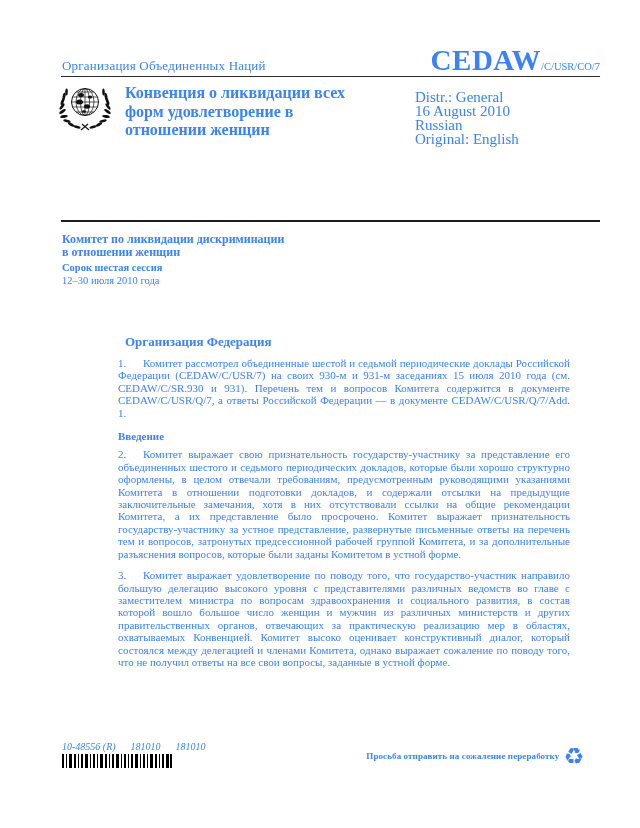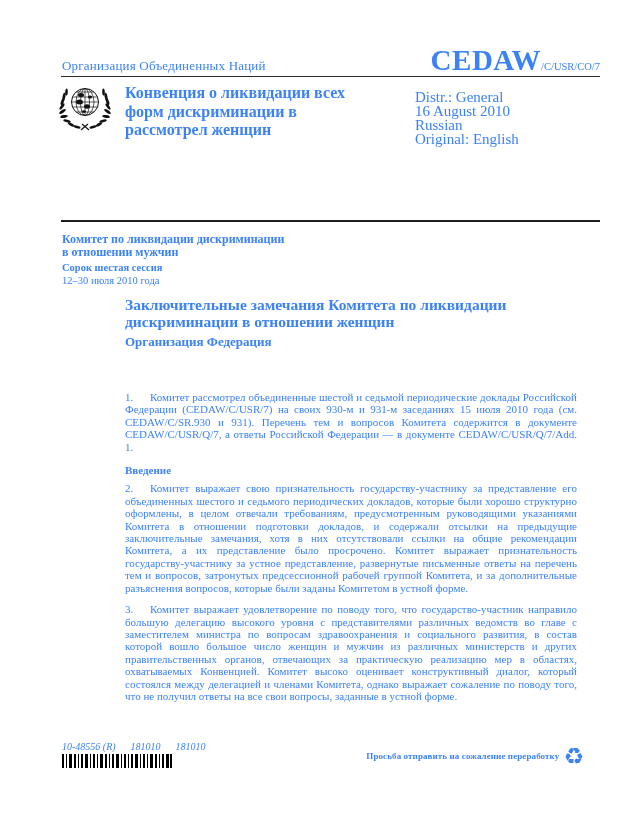--- a/index.html
+++ b/index.html
@@ -49,24 +49,24 @@
   
   .main-title {
     position: absolute; left: 125px; top: 297px; width: 455px;
     font-size: 15.5px; font-weight: bold; line-height: 16.5px;
   }
   .country {
     position: absolute; left: 125px; top: 334px;
     font-size: 13px; font-weight: bold;
   }
   .body-text {
-    position: absolute; left: 125px; top: 357px; width: 452px;
+    position: absolute; left: 118px; top: 357px; width: 452px;
     font-size: 11px; line-height: 12.4px;
     text-align: justify;
-    hyphens: auto; margin-top: 34px; -webkit-hyphens: auto;
+    hyphens: auto; -webkit-hyphens: auto;
   }
   .body-text p.para { margin: 0 0 9px 0; }
   .pnum { display: inline-block; width: 25px; }
   .section-heading {
     font-size: 11px; font-weight: bold;
     margin: 11px 0 6px 0; text-align: left;
   }
   
   .footer-left {
     position: absolute; left: 62px; top: 741px;
@@ -136,39 +136,38 @@
       <ellipse transform="translate(49,15.5) rotate(80)" rx="3.8" ry="1.4"></ellipse>
       <ellipse transform="translate(46.5,11) rotate(88)" rx="3.6" ry="1.3"></ellipse>
       <ellipse transform="translate(14,43.5) rotate(30)" rx="3.6" ry="1.3"></ellipse>
       <ellipse transform="translate(20,46) rotate(15)" rx="3.6" ry="1.3"></ellipse>
       <ellipse transform="translate(42,43.5) rotate(-30)" rx="3.6" ry="1.3"></ellipse>
       <ellipse transform="translate(36,46) rotate(-15)" rx="3.6" ry="1.3"></ellipse>
     </g>
     <path d="M24 49 L31 43 M32 49 L25 43" stroke="#111" stroke-width="1.1" fill="none"></path>
   </svg>
 
-  <div class="convention-title">Конвенция о ликвидации всех форм дискриминации в рассмотрел женщин</div>
+  <div class="convention-title">Конвенция о ликвидации всех форм удовлетворение в отношении женщин</div>
 
   <div class="distr-block">
     <div>Distr.: General</div>
     <div>16 August 2010</div>
     <div>Russian</div>
     <div>Original: English</div>
   </div>
 
   <div class="rule-2"></div>
 
   <div class="committee">
     <div class="cname">Комитет по ликвидации дискриминации</div>
-    <div class="cname">в отношении мужчин</div>
+    <div class="cname">в отношении женщин</div>
     <div class="session">Сорок шестая сессия</div>
     <div class="dates">12–30 июля 2010 года</div>
   </div>
 
-  <div class="main-title">Заключительные замечания Комитета по ликвидации дискриминации в отношении женщин</div>
   <div class="country">Организация Федерация</div>
 
   <div class="body-text">
     <p class="para"><span class="pnum">1.</span><span>Комитет рассмотрел объединенные шестой и седьмой периодические доклады Российской Федерации (CEDAW/C/USR/7) на своих 930-м и 931-м заседаниях 15 июля 2010 года (см. CEDAW/C/SR.930 и 931). Перечень тем и вопросов Комитета содержится в документе CEDAW/C/USR/Q/7, а ответы Российской Федерации — в документе CEDAW/C/USR/Q/7/Add. 1.</span></p>
 
     <div class="section-heading">Введение</div>
 
     <p class="para"><span class="pnum">2.</span><span>Комитет выражает свою признательность государству-участнику за представление его объединенных шестого и седьмого периодических докладов, которые были хорошо структурно оформлены, в целом отвечали требованиям, предусмотренным руководящими указаниями Комитета в отношении подготовки докладов, и содержали отсылки на предыдущие заключительные замечания, хотя в них отсутствовали ссылки на общие рекомендации Комитета, а их представление было просрочено. Комитет выражает признательность государству-участнику за устное представление, развернутые письменные ответы на перечень тем и вопросов, затронутых предсессионной рабочей группой Комитета, и за дополнительные разъяснения вопросов, которые были заданы Комитетом в устной форме.</span></p>
 
     <p class="para"><span class="pnum">3.</span><span>Комитет выражает удовлетворение по поводу того, что государство-участник направило большую делегацию высокого уровня с представителями различных ведомств во главе с заместителем министра по вопросам здравоохранения и социального развития, в состав которой вошло большое число женщин и мужчин из различных министерств и других правительственных органов, отвечающих за практическую реализацию мер в областях, охватываемых Конвенцией. Комитет высоко оценивает конструктивный диалог, который состоялся между делегацией и членами Комитета, однако выражает сожаление по поводу того, что не получил ответы на все свои вопросы, заданные в устной форме.</span></p>

